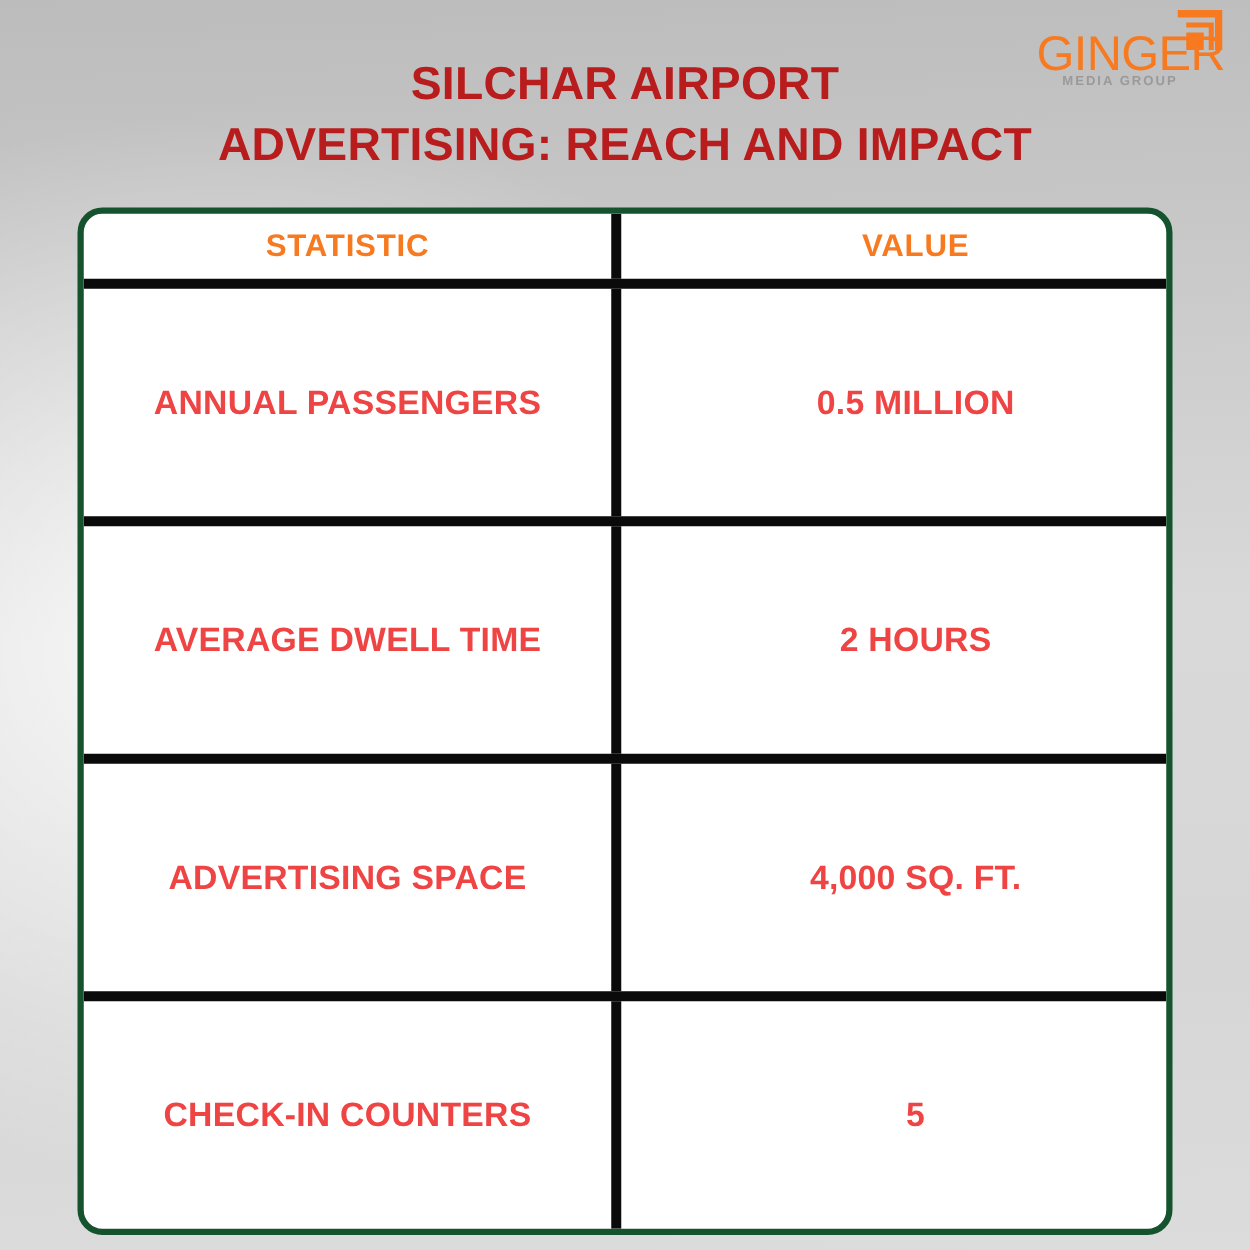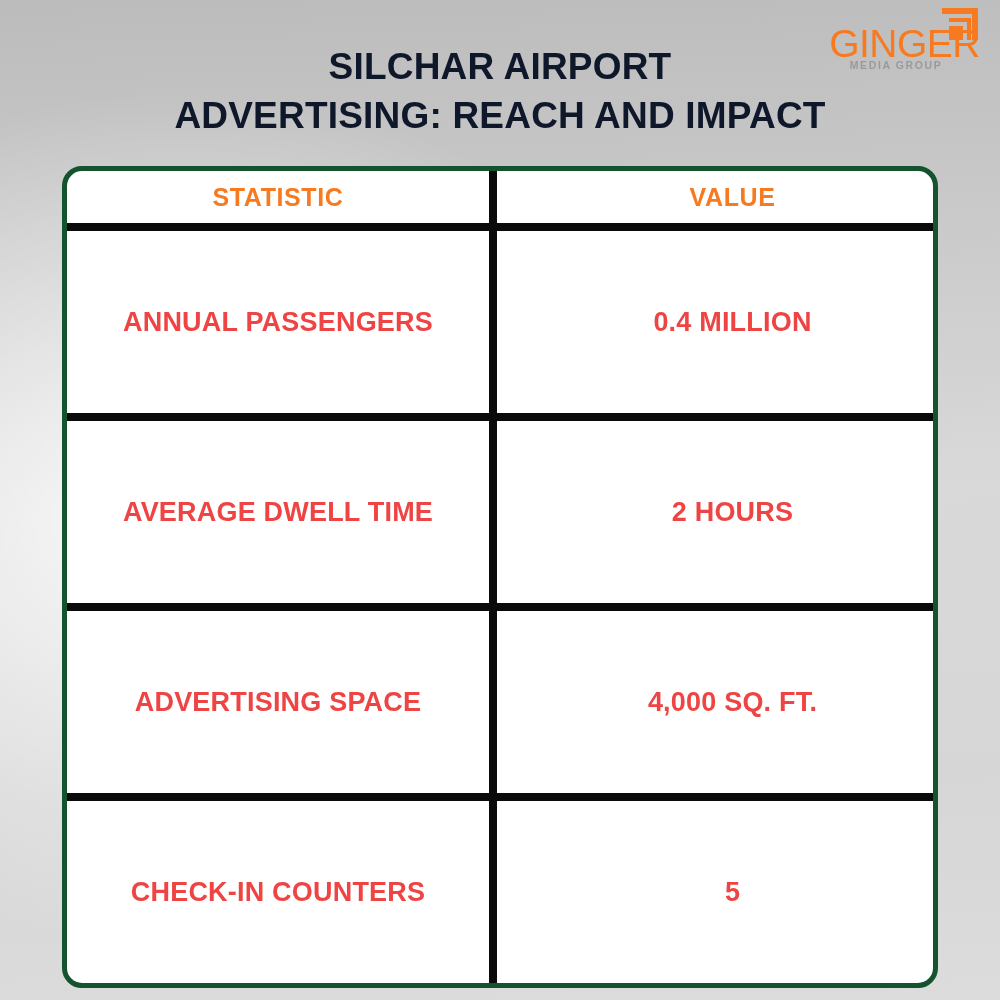--- a/index.html
+++ b/index.html
@@ -47,21 +47,21 @@
     letter-spacing:1.6px;
     color:#9a9a9a;
     line-height:1;
   }
 
   
   #page-title {
     position:absolute;
     top:42px; left:0; width:1000px;
     text-align:center;
-    color:#0f172a;
+    color:#b91c1c;
     font-size:37px;
     font-weight:800;
     letter-spacing:0.2px;
     line-height:1.33;
   }
   #page-title .tline { display:block; }
 
   
   #stats-table {
     position:absolute;
@@ -133,21 +133,21 @@
 
 <div id="stats-table">
 
   <div class="trow head">
     <div class="tcell c-stat">STATISTIC</div>
     <div class="tcell c-val">VALUE</div>
   </div>
 
   <div class="trow body">
     <div class="tcell c-stat">ANNUAL PASSENGERS</div>
-    <div class="tcell c-val">0.4 MILLION</div>
+    <div class="tcell c-val">0.5 MILLION</div>
   </div>
 
   <div class="trow body">
     <div class="tcell c-stat">AVERAGE DWELL TIME</div>
     <div class="tcell c-val">2 HOURS</div>
   </div>
 
 
   <div class="trow body">
     <div class="tcell c-stat">ADVERTISING SPACE</div>

